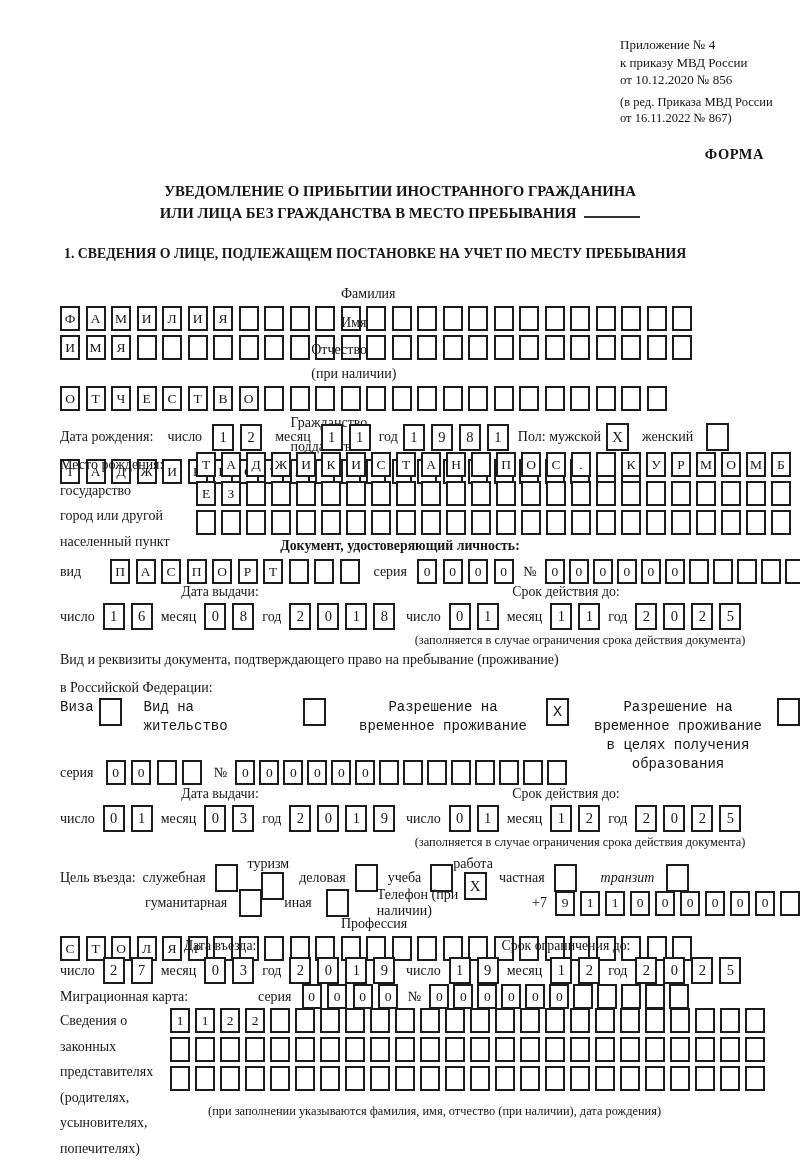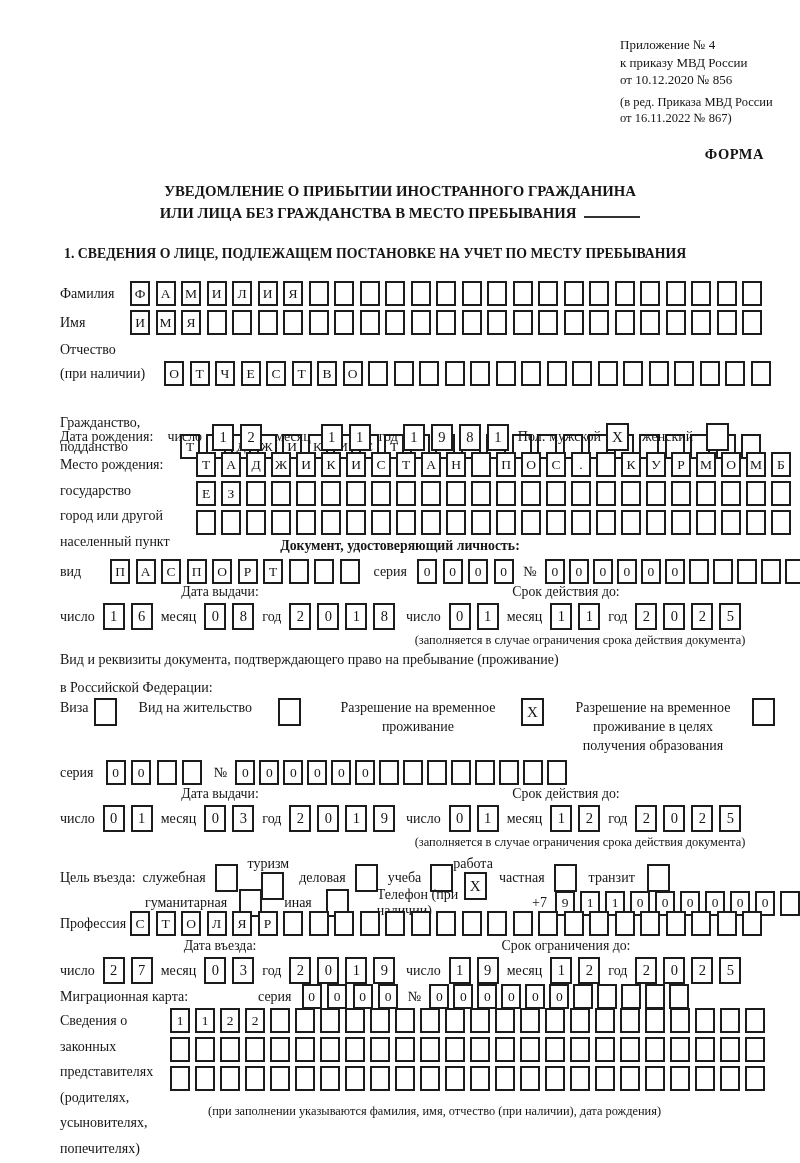--- a/index.html
+++ b/index.html
@@ -24,33 +24,33 @@
   .dboxes .cb { width:22px; height:27px; font-size:14.5px; }
   .kbox .cb { width:23px; height:28px; font-size:15px; }
   
   .appendix { top:36px; left:620px; font-size:13px; line-height:17.5px; }
   .edition  { margin-top:5px; font-size:12.5px; line-height:16.5px; }
   .forma { top:146px; right:36px; font-size:14.5px; letter-spacing:.5px; }
   .title { top:180px; left:0; width:100%; text-align:center; font-size:14.8px; line-height:22px; }
   .blank-line { display:inline-block; width:56px; border-bottom:2px solid #333; height:13px; margin-left:8px; }
   .sec1 { top:246px; left:64px; font-size:13.8px; }
   
-  .frow { display:flex; align-items:flex-end; left:60px; }
+  .frow { display:flex; align-items:center; left:60px;flex-direction:column; }
   .frow .lbl { flex:none; line-height:25px; }
   .lbl2 { line-height:24px !important; }
   .ctr-head { top:538px; left:0; width:100%; text-align:center; font-size:13.8px; }
   .inline-row { display:flex; align-items:center; left:60px; }
   
   .dates { left:60px; display:flex; align-items:flex-end; }
   .dgroup { width:320px; }
   .dgroup .dtitle { text-align:center; font-size:13.8px; margin-bottom:3px; }
   .dline { display:flex; align-items:center; gap:8px; }
   .note { font-size:12.4px; }
   
-  .opts { left:60px; display:flex; align-items:flex-start; }
+  .opts { left:60px; display:flex; align-items:flex-start;font-family:Liberation Mono, monospace; }
   .opt { display:flex; align-items:flex-start; }
   .opt .cap { line-height:19px; }
   .optwrap .cap { text-align:center; }
   .purp { display:flex; align-items:center; }
   .lblcol { line-height:25.5px; }
 </style>
 </head>
 <body>
 
 <div class="page">
@@ -544,21 +544,21 @@
       <span class="boxes kbox" style="margin-left:4px;">
           <span class="cb">X</span>
         </span>
     </span>
     <span class="purp" style="margin-left:6px;">
       <span>частная</span>
       <span class="boxes kbox" style="margin-left:9px;">
           <span class="cb"></span>
         </span>
     </span>
-    <span class="purp" style="margin-left:12px;">
+    <span class="purp" style="margin-left:24px;font-style:italic;">
       <span>транзит</span>
       <span class="boxes kbox" style="margin-left:12px;">
           <span class="cb"></span>
         </span>
     </span>
   </div>
 
   <div class="abs inline-row" style="top:887px; left:145px;">
     <span class="purp">
       <span>гуманитарная</span>

